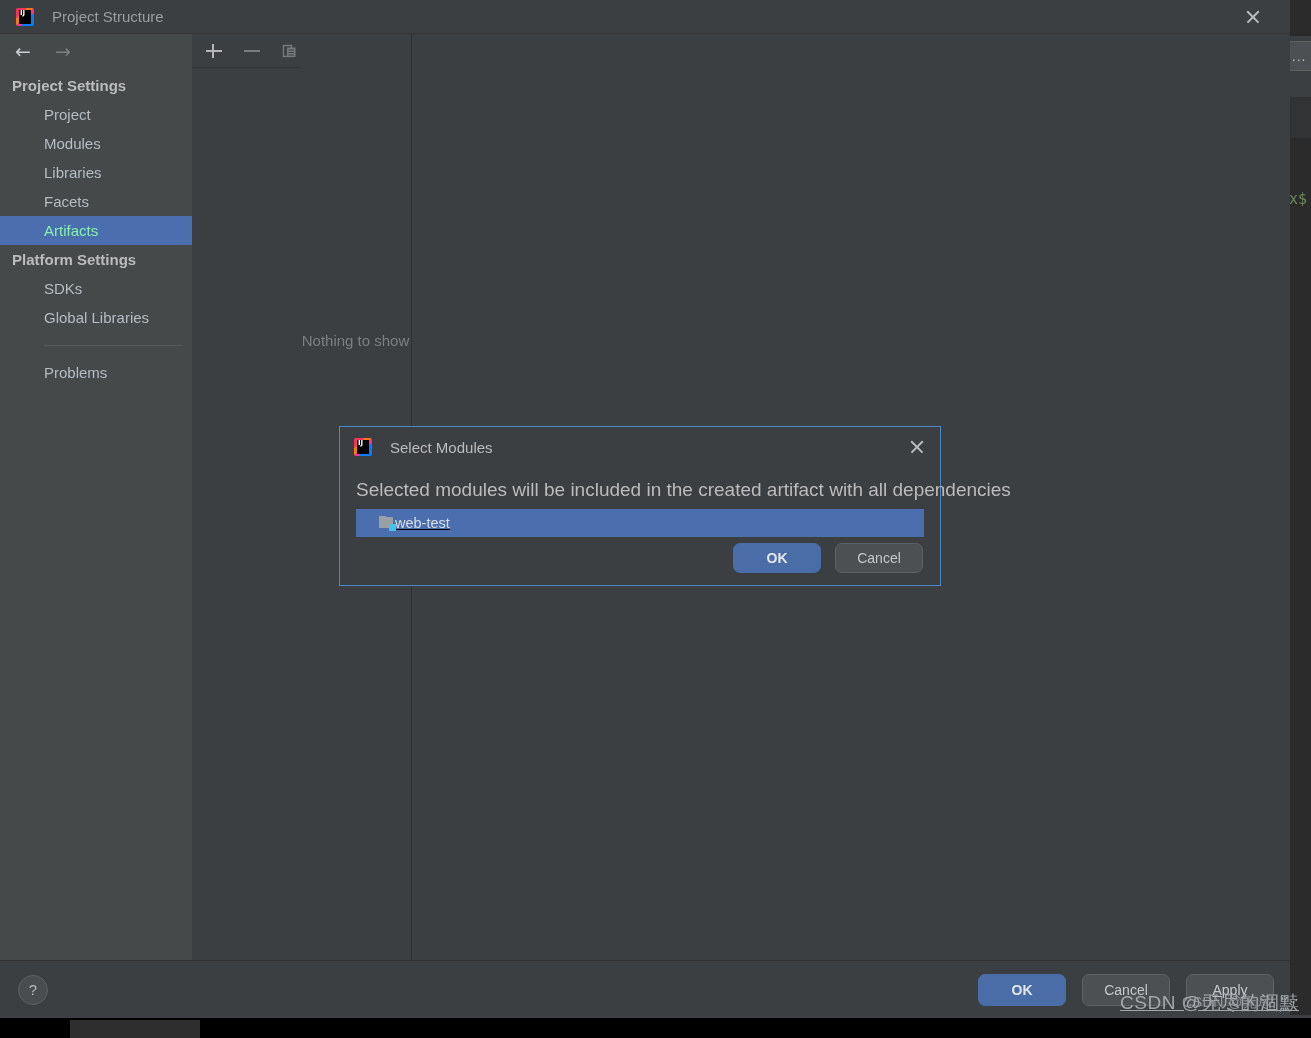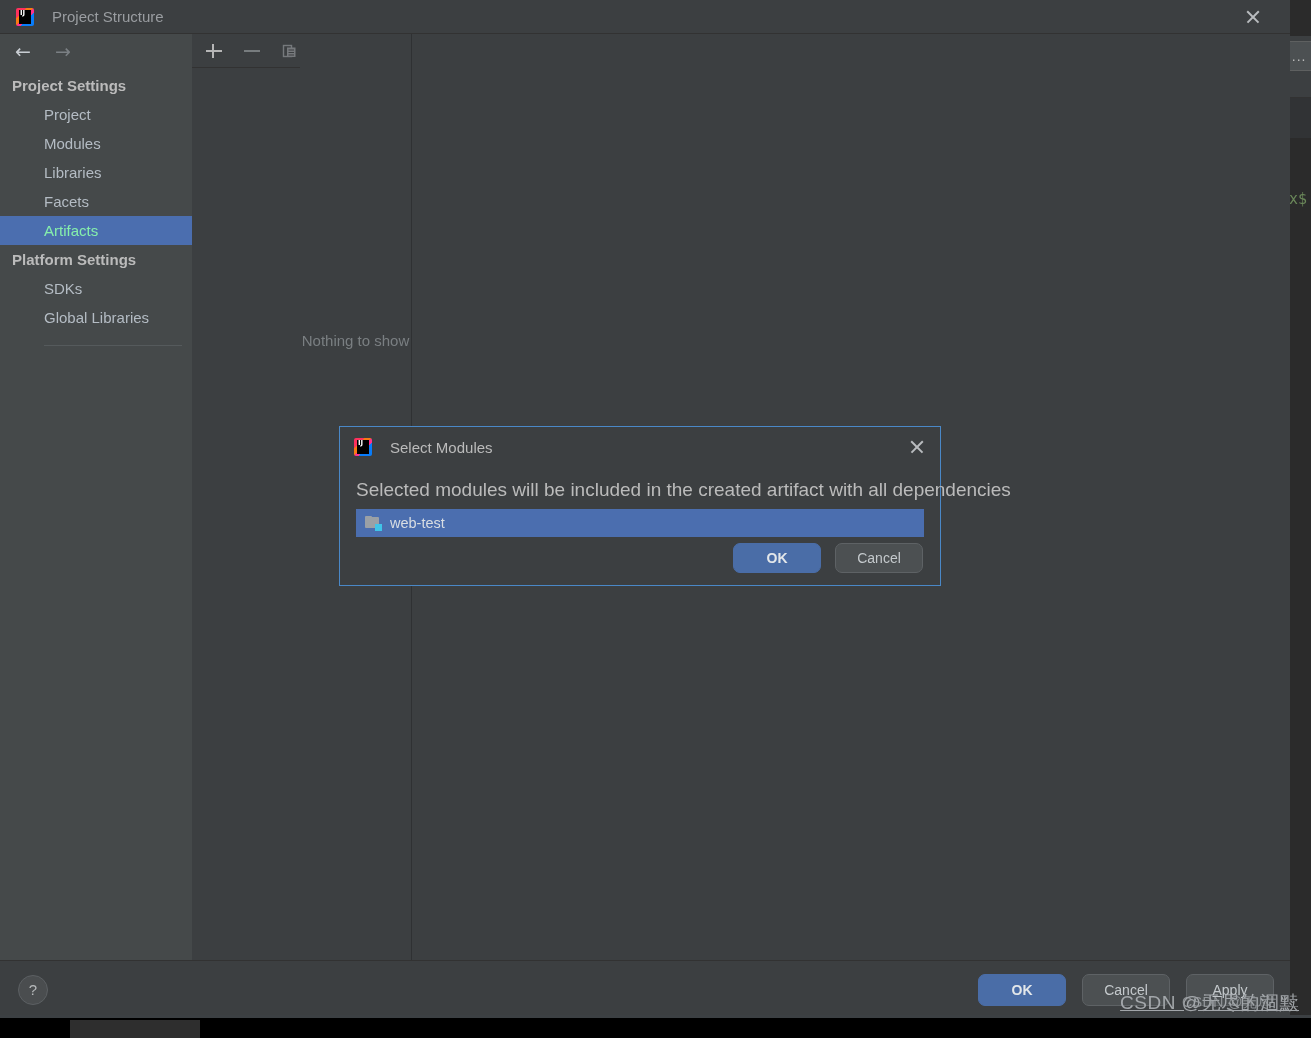--- a/index.html
+++ b/index.html
@@ -397,22 +397,22 @@
   }
   .modal-list {
     margin: 8px 16px 0 16px;
     flex: 0 0 auto;
   }
   .modal-list-row {
     height: 28px;
     background: #4b6eaf;
     display: flex;
     align-items: center;
-    padding-left: 9px;
-    gap: 9px;
+    padding-left: 23px;
+    text-decoration: underline;
   }
   .module-icon {
     position: relative;
     width: 16px; height: 14px;
     flex: 0 0 auto;
   }
   .module-icon .folder-back {
     position: absolute;
     left: 0; top: 1px;
     width: 14px; height: 11px;
@@ -509,20 +509,21 @@
           <div class="tree-group">Project Settings</div>
           <div class="tree-item">Project</div>
           <div class="tree-item">Modules</div>
           <div class="tree-item">Libraries</div>
           <div class="tree-item">Facets</div>
           <div class="tree-item selected">Artifacts</div>
           <div class="tree-group">Platform Settings</div>
           <div class="tree-item">SDKs</div>
           <div class="tree-item">Global Libraries</div>
           <div class="tree-sep"></div>
+          <div class="tree-item">Problems</div>
         </div>
       </div>
 
       <div class="ps-artifacts">
         <div class="artifacts-toolbar">
           <div class="tb-icon icon-plus"></div>
           <div class="tb-icon icon-minus"></div>
           <div class="tb-icon icon-copy">
             <svg width="16" height="16" viewBox="0 0 16 16" aria-hidden="true">
               <rect x="1.5" y="2.5" width="8" height="11" fill="none" stroke="#9a9da1" stroke-width="1.4"></rect>

